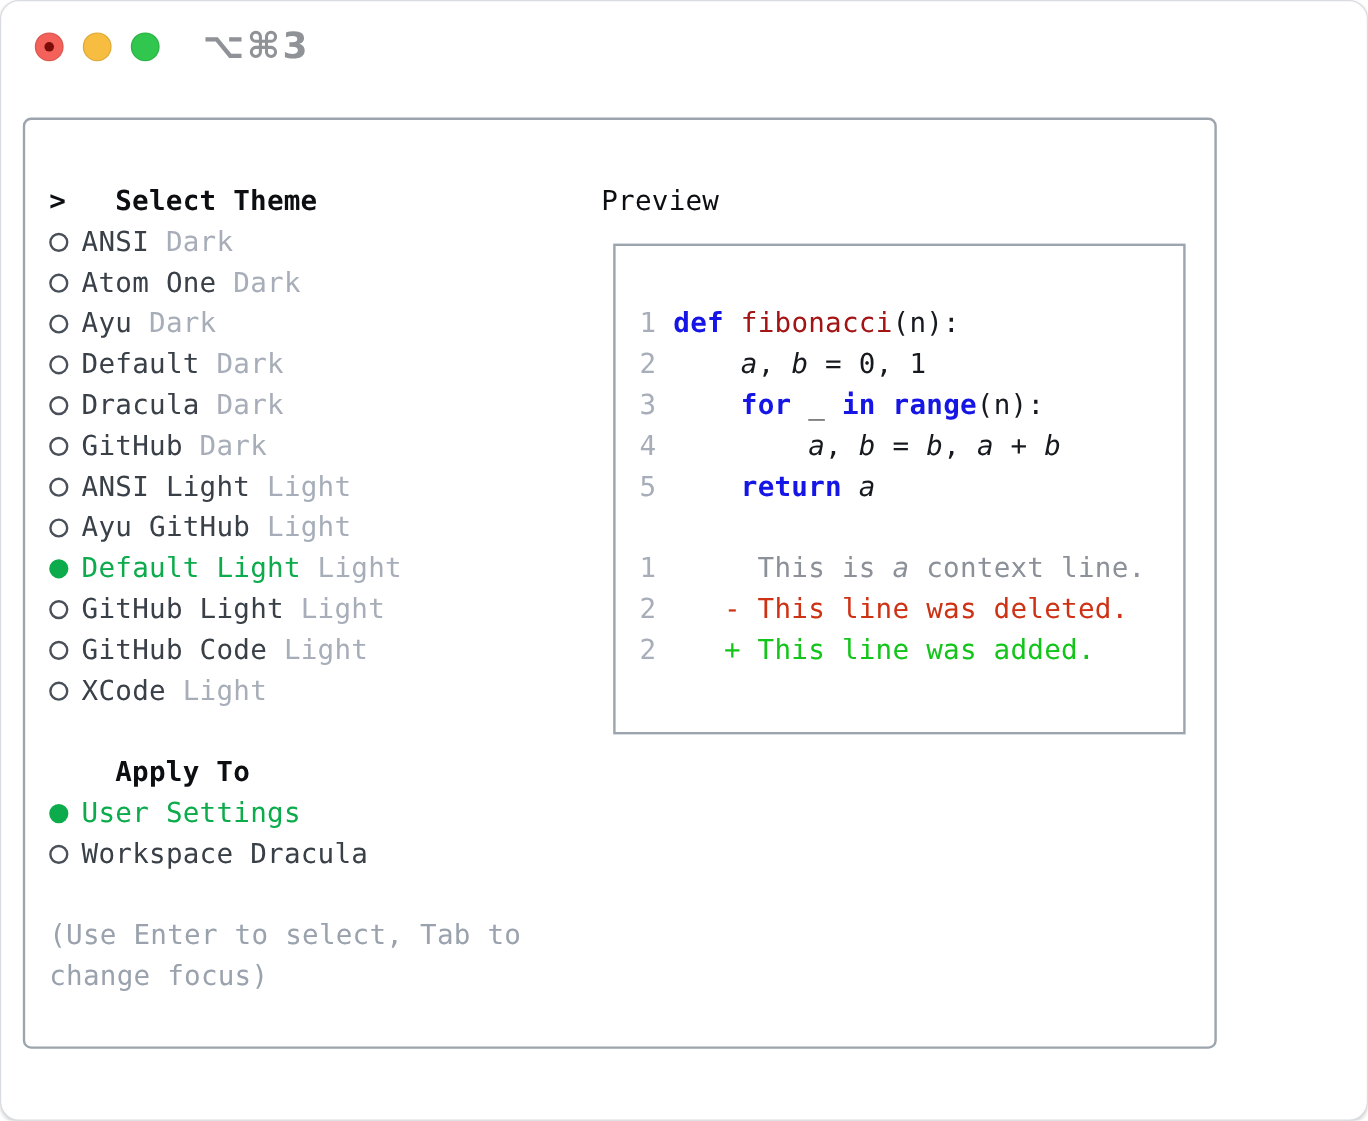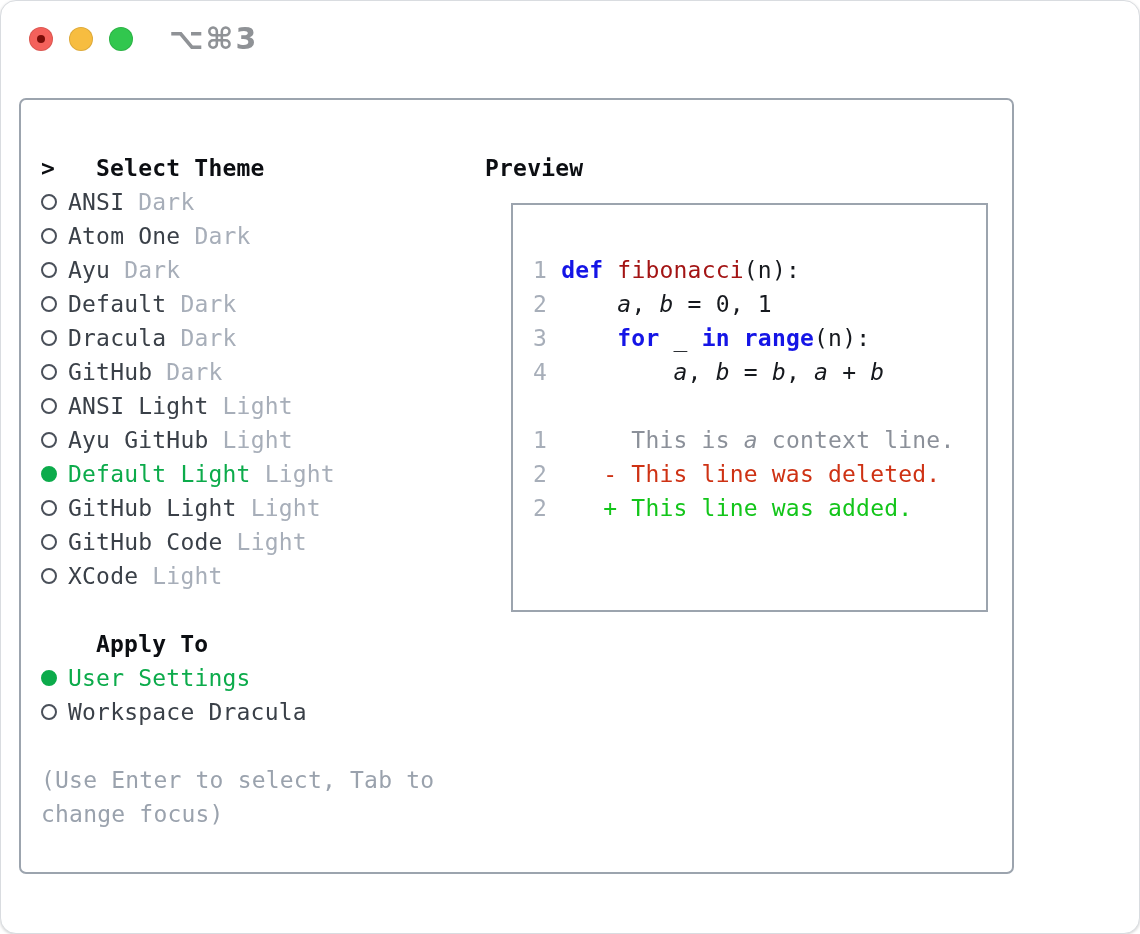--- a/index.html
+++ b/index.html
@@ -63,21 +63,21 @@
   .bullet{display:inline-block;width:12px;height:12px;border-radius:50%;
           border:2px solid #4a505a;box-sizing:content-box;}
   .item{color:var(--text-dark);cursor:default;}
   .item .suffix{color:var(--muted);}
   .item.selected .name{color:var(--accent-green);}
   .item.selected .bullet{background:var(--accent-green);border-color:var(--accent-green);}
   .blank-row{height:34px;}
   .hint{color:var(--hint);}
   .hint .row{color:var(--hint);}
   
-  .preview-title{position:absolute;left:464px;top:51px;font-weight:bold;color:var(--text-header);}
+  .preview-title{position:absolute;left:480px;top:51px;font-weight:normal;color:var(--text-header);}
   .preview-box{
     position:absolute;left:490px;top:103px;width:477px;height:409px;
     border:2px solid var(--panel-border);box-sizing:border-box;background:#ffffff;
     padding:48px 0 0 20px;overflow:hidden;
   }
   .prow{height:34px;line-height:34px;font-size:23px;letter-spacing:0.2px;white-space:pre;color:var(--code-plain);}
   .prow .ln{color:var(--muted);}
   .prow.context{color:var(--ctx);}
   .prow.deleted{color:var(--del);}
   .prow.added{color:var(--add);}
@@ -141,20 +141,21 @@
     </div>
 
     <div class="preview-title row">Preview</div>
 
     <div class="preview-box">
       <div id="preview-lines">
           <div class="prow code"><span class="ln">1</span><span class="seg"> </span><span class="seg kw">def</span><span class="seg"> </span><span class="seg fn">fibonacci</span><span class="seg">(n):</span></div>
           <div class="prow code"><span class="ln">2</span><span class="seg">     </span><span class="seg var">a</span><span class="seg">, </span><span class="seg var">b</span><span class="seg"> = 0, 1</span></div>
           <div class="prow code"><span class="ln">3</span><span class="seg">     </span><span class="seg kw">for</span><span class="seg"> _ </span><span class="seg kw">in</span><span class="seg"> </span><span class="seg kw">range</span><span class="seg">(n):</span></div>
           <div class="prow code"><span class="ln">4</span><span class="seg">         </span><span class="seg var">a</span><span class="seg">, </span><span class="seg var">b</span><span class="seg"> = </span><span class="seg var">b</span><span class="seg">, </span><span class="seg var">a</span><span class="seg"> + </span><span class="seg var">b</span></div>
+          <div class="prow code"><span class="ln">5</span><span class="seg">     </span><span class="seg kw">return</span><span class="seg"> </span><span class="seg var">a</span></div>
           <div class="prow blank"></div>
           <div class="prow context"><span class="ln">1</span><span class="seg">      This is </span><span class="seg var">a</span><span class="seg"> context line.</span></div>
           <div class="prow deleted"><span class="ln">2</span><span class="seg">    - This line was deleted.</span></div>
           <div class="prow added"><span class="ln">2</span><span class="seg">    + This line was added.</span></div>
         </div>
     </div>
 
   </div>
 </div>
 

